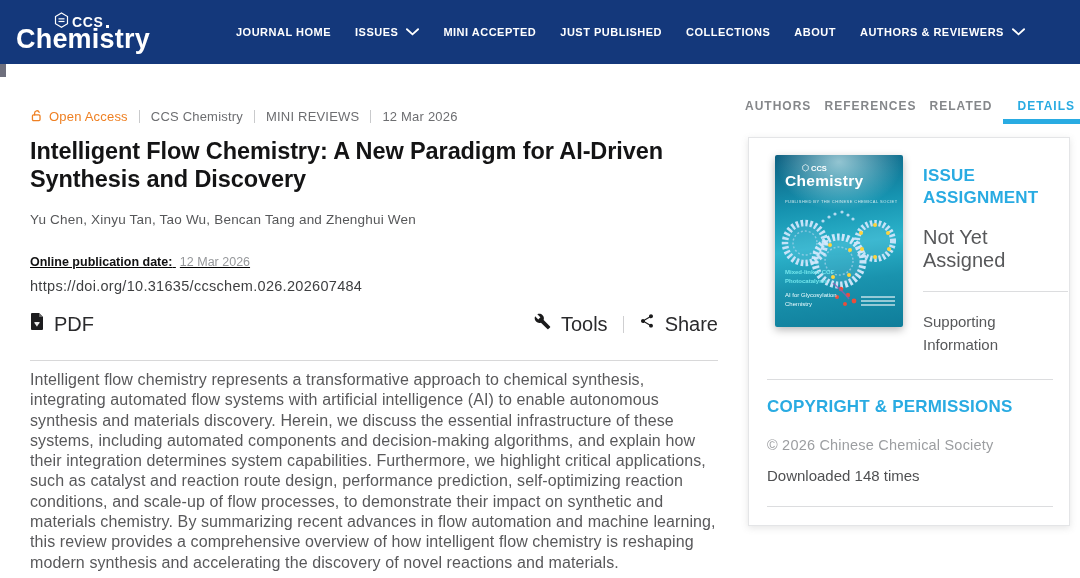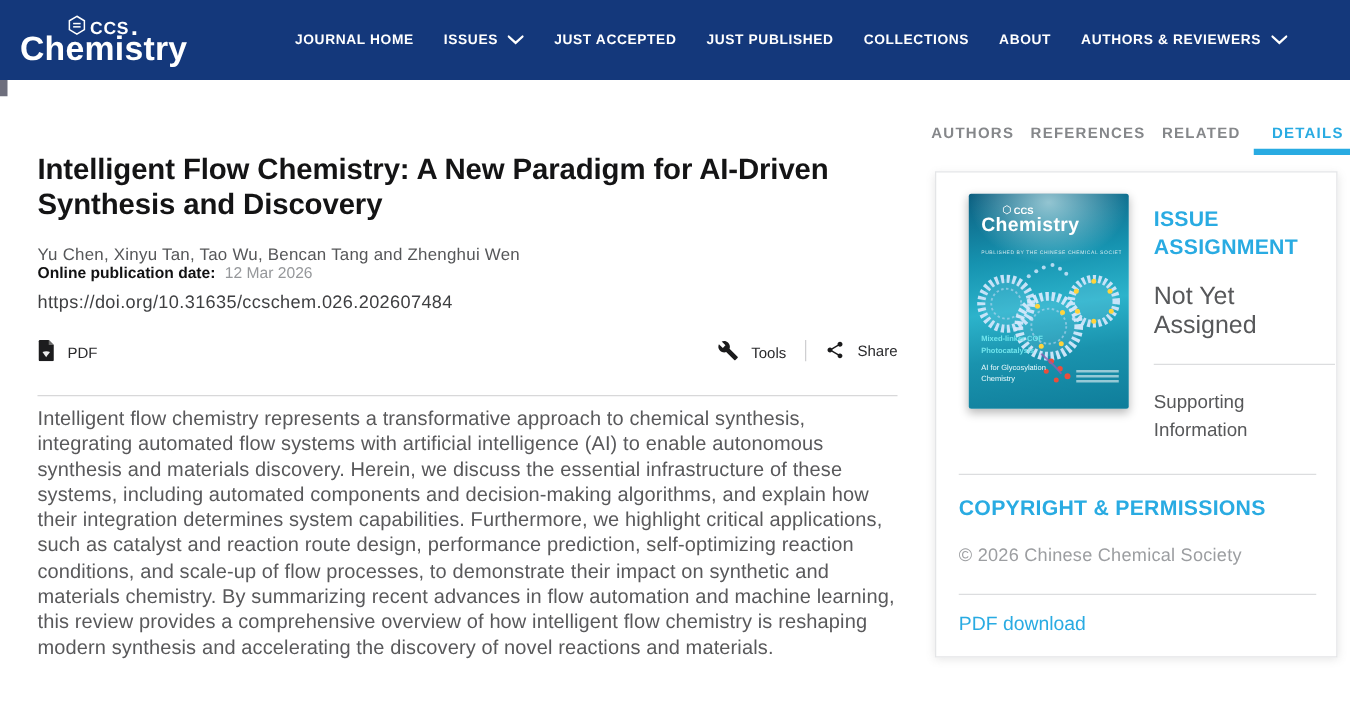--- a/index.html
+++ b/index.html
@@ -24,26 +24,26 @@
   .nav-item { display:flex; align-items:center; gap:8px; padding:0 12px; color:#fff;
               font-size:11px; font-weight:700; letter-spacing:.5px; cursor:pointer; white-space:nowrap; }
 
   
   .article-col { position:absolute; left:30px; top:108px; width:688px; }
   .meta-row { display:flex; align-items:center; gap:11px; font-size:13px; color:#6d6e71; letter-spacing:.2px; }
   .oa { display:flex; align-items:center; gap:6px; color:#ef8023; }
   .sep { width:1px; height:13px; background:#c9cacc; }
   .title { margin:13px 0 0; font-size:23.5px; line-height:28px; color:#141415; font-weight:800; letter-spacing:-.1px; }
   .authors { margin-top:19px; font-size:13.5px; color:#565759; letter-spacing:.2px; }
-  .pubdate { margin-top:0; font-size:12.5px; }
+  .pubdate { margin-top:28px; font-size:12.5px;text-decoration:underline; }
   .pubdate .lbl { color:#121213; font-weight:800; }
   .pubdate .val { color:#96989b; margin-left:4px; }
   .doi { margin-top:9px; font-size:14.5px; color:#3e3f41; letter-spacing:.3px; cursor:pointer; }
   .actions { margin-top:17px; display:flex; align-items:center; height:26px; }
-  .act { display:flex; align-items:flex-end; gap:10px; font-size:12px; color:#2a2a2c; cursor:pointer; }
+  .act { display:flex; align-items:flex-start; gap:10px; font-size:20px; color:#2a2a2c; cursor:pointer; }
   .act-right { margin-left:auto; display:flex; align-items:center; }
   .vsep { width:1px; height:17px; background:#cfcfd1; margin:0 15px; }
   .rule { margin-top:23px; border-top:1px solid #d8d8d9; }
   .abstract { margin-top:9px; font-size:16px; line-height:20.3px; color:#59595b; letter-spacing:.1px; }
 
   
   .side-tabs { position:absolute; left:745px; top:99px; width:330px; display:flex;
                justify-content:space-between; align-items:center; }
   .tab { font-size:12px; font-weight:700; letter-spacing:1px; color:#85878a; cursor:pointer; position:relative; }
   .tab.active { color:#29abe2;padding-left:12px; }
@@ -107,41 +107,56 @@
       <div class="nav-item">
         <span>JOURNAL HOME</span>
       </div>
       <div class="nav-item">
         <span>ISSUES</span>
         <svg width="13" height="8" viewBox="0 0 14 8">
           <path d="M1 1l6 5.5L13 1" stroke="#fff" stroke-width="2" fill="none" stroke-linecap="round"></path>
         </svg>
       </div>
       <div class="nav-item">
-        <span>JUST ACCEPTED</span>
+        <span>MINI ACCEPTED</span>
       </div>
       <div class="nav-item">
         <span>JUST PUBLISHED</span>
       </div>
       <div class="nav-item">
         <span>COLLECTIONS</span>
       </div>
       <div class="nav-item">
         <span>ABOUT</span>
       </div>
       <div class="nav-item">
         <span>AUTHORS &amp; REVIEWERS</span>
         <svg width="13" height="8" viewBox="0 0 14 8">
           <path d="M1 1l6 5.5L13 1" stroke="#fff" stroke-width="2" fill="none" stroke-linecap="round"></path>
         </svg>
       </div>
     </nav>
   </header>
 
   <section class="article-col">
+    <div class="meta-row">
+      <div class="oa">
+        <svg width="13" height="16" viewBox="0 0 24 24">
+          <rect x="4.5" y="10" width="14" height="10.5" rx="2" fill="none" stroke="#ef8023" stroke-width="2.4"></rect>
+          <path d="M8.5 10V6.8a4.3 4.3 0 0 1 8.4-1.4" fill="none" stroke="#ef8023" stroke-width="2.4" stroke-linecap="round"></path>
+        </svg>
+        <span>Open Access</span>
+      </div>
+      <div class="sep"></div>
+      <span>CCS Chemistry</span>
+      <div class="sep"></div>
+      <span>MINI REVIEWS</span>
+      <div class="sep"></div>
+      <span>12 Mar 2026</span>
+    </div>
 
     <h1 class="title">Intelligent Flow Chemistry: A New Paradigm for AI-Driven Synthesis and Discovery</h1>
     <div class="authors">Yu Chen, Xinyu Tan, Tao Wu, Bencan Tang and Zhenghui Wen</div>
 
     <div class="pubdate">
       <span class="lbl">Online publication date:</span>
       <span class="val">12 Mar 2026</span>
     </div>
     <div class="doi">https://doi.org/10.31635/ccschem.026.202607484</div>
 
@@ -253,17 +268,18 @@
         <h3 class="side-h">ISSUE ASSIGNMENT</h3>
         <div class="issue-status">Not Yet Assigned</div>
         <div class="mini-rule"></div>
         <div class="supporting">Supporting Information</div>
       </div>
     </div>
 
     <div class="card-rule"></div>
     <h3 class="side-h copyright-h">COPYRIGHT &amp; PERMISSIONS</h3>
     <div class="copyright-notice">© 2026 Chinese Chemical Society</div>
+    <div class="downloads">Downloaded 148 times</div>
     <div class="card-rule"></div>
     <div class="pdf-dl">PDF download</div>
   </aside>
 
 </div>
 
 </body></html>

